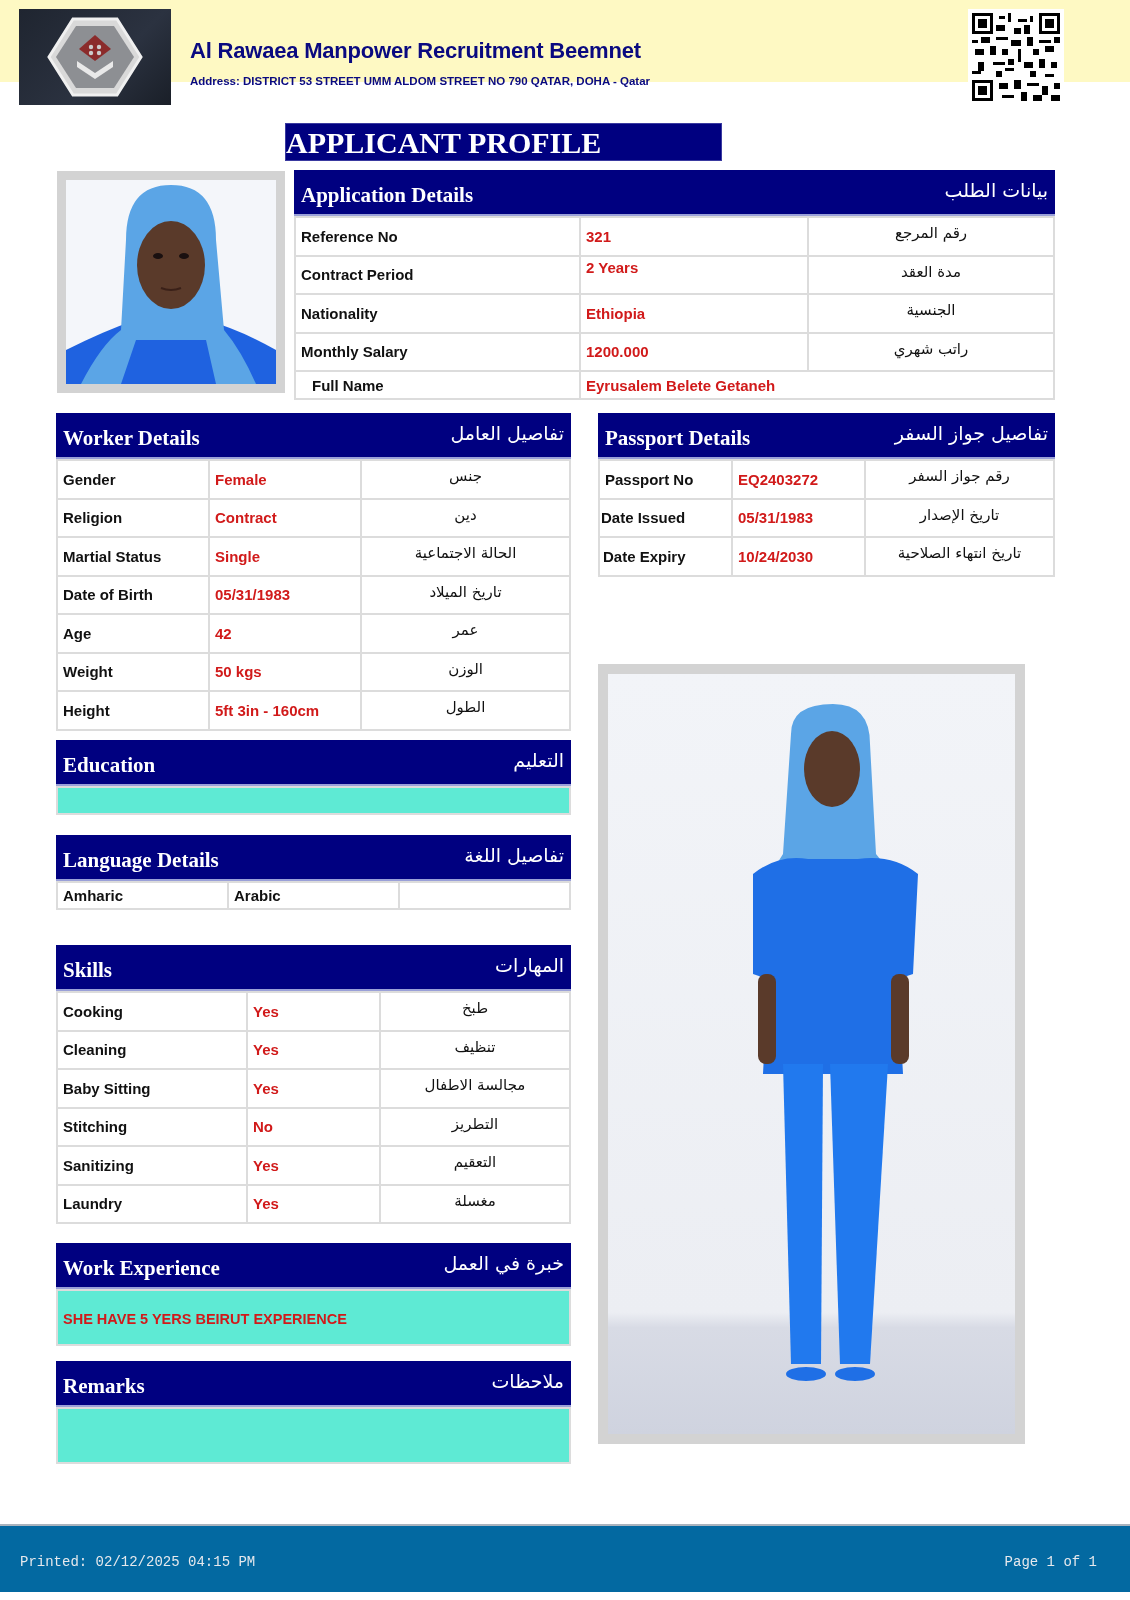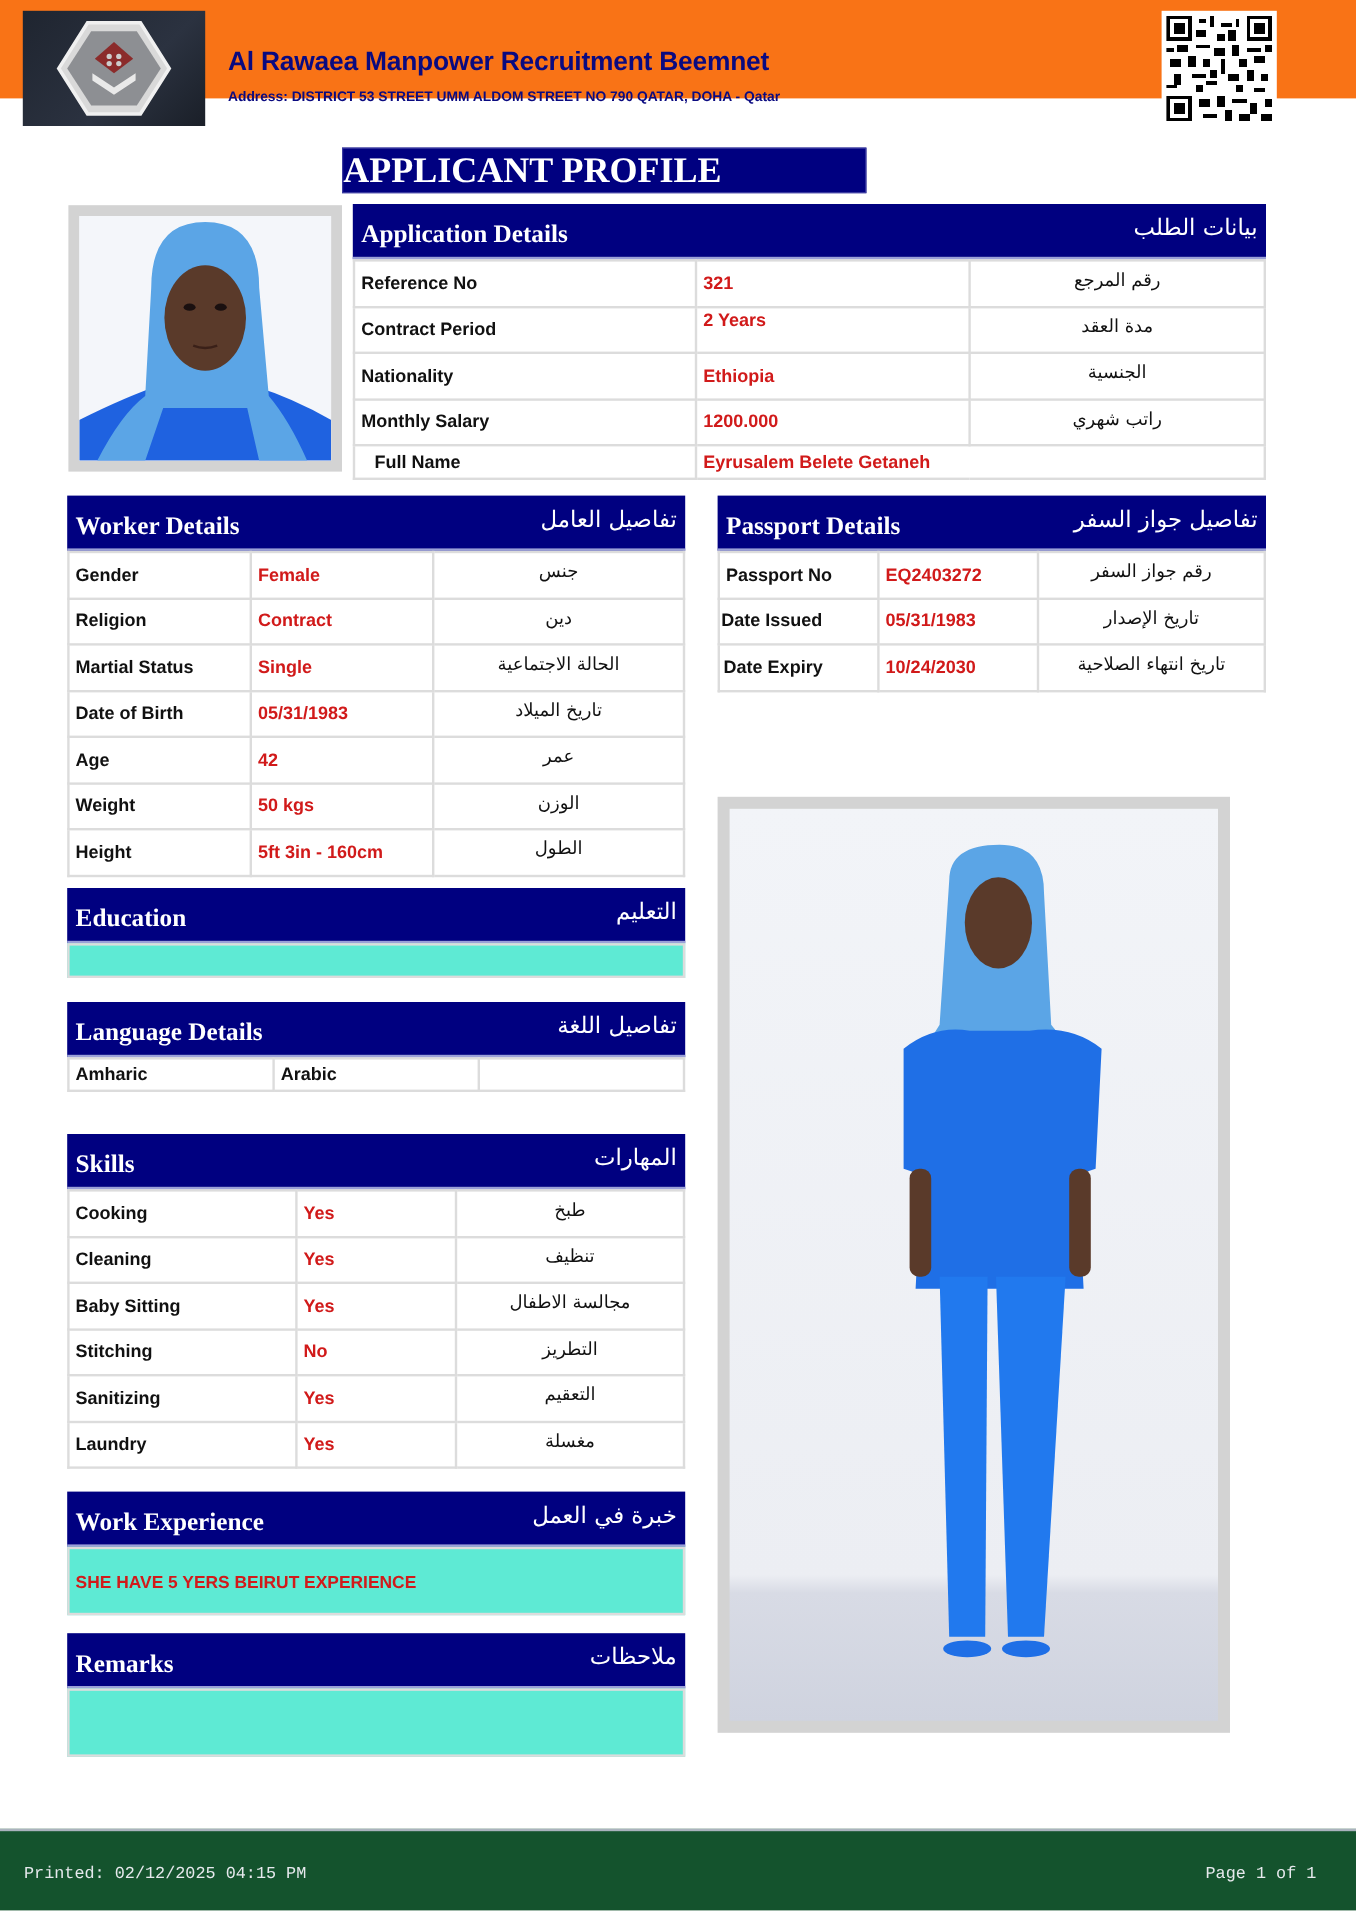--- a/index.html
+++ b/index.html
@@ -1,19 +1,19 @@
 <!DOCTYPE html>
 <html><head>
 <meta charset="utf-8">
 <style>
   * { box-sizing: border-box; margin: 0; padding: 0; }
   html, body { width: 1130px; height: 1600px; background: #ffffff; overflow: hidden; }
   body { position: relative; font-family: "Liberation Sans", sans-serif; color: #111; }
 
-  .header { position: absolute; left: 0; top: 0; width: 1130px; height: 82px; background: #f97316; }
+  .header { position: absolute; left: 0; top: 0; width: 1130px; height: 82px; background: #fef9c3; }
   .logo { position: absolute; left: 19px; top: 9px; width: 152px; height: 96px; background: linear-gradient(135deg,#1f2530,#2b3240 60%,#1a1f28); display:flex; align-items:center; justify-content:center; }
   .company-name { position: absolute; left: 190px; top: 38px; font-size: 22px; font-weight: bold; color: #0a0a80; letter-spacing: -0.2px; }
   .company-address { position: absolute; left: 190px; top: 75px; font-size: 11.5px; font-weight: bold; color: #0a0a80; }
   .qr { position: absolute; left: 968px; top: 9px; width: 96px; height: 96px; background: #fff; padding: 4px; }
 
   .title-bar { position: absolute; left: 285px; top: 123px; width: 437px; height: 38px; background: #000080; color: #fff; font-family: "Liberation Serif", serif; font-weight: bold; font-size: 30px; text-align: left; line-height: 38px; border: 1px solid #3a3aa0; }
 
   .photo-small { position: absolute; left: 57px; top: 171px; width: 228px; height: 222px; background: #d3d3d3; padding: 9px; }
   .photo-small .img { width: 100%; height: 100%; background: #f3f6fb; position: relative; overflow: hidden; }
 
@@ -27,21 +27,21 @@
 
   table { border-collapse: collapse; width: 100%; table-layout: fixed; }
   td { border: 2px solid #dcdcdc; height: 38.5px; font-size: 15px; padding: 0 5px; vertical-align: middle; background: #fff; }
   td.label { font-weight: bold; color: #111; }
   td.value { font-weight: bold; color: #d11a1a; }
   td.ar { font-family: "DejaVu Sans", sans-serif; text-align: center; direction: rtl; vertical-align: top; padding-top: 6px; font-size: 15px; }
 
   .empty-box { border: 2px solid #dcdcdc; background: #5eead4; }
   .exp-text { font-weight: bold; color: #d11a1a; font-size: 14.5px; padding: 20px 5px; }
 
-  .footer { position: absolute; left: 0; top: 1524px; width: 1130px; height: 68px; background: #14532d; border-top: 2px solid #aab3bd; color: #e6e9ed; font-family: "Liberation Mono", monospace; font-size: 14px; }
+  .footer { position: absolute; left: 0; top: 1524px; width: 1130px; height: 68px; background: #0369a1; border-top: 2px solid #aab3bd; color: #e6e9ed; font-family: "Liberation Mono", monospace; font-size: 14px; }
   .footer .left { position: absolute; left: 20px; top: 28px; }
   .footer .right { position: absolute; right: 33px; top: 28px; }
 </style>
 </head>
 <body>
 
 <div class="header">
   <div class="logo">
     <svg width="100" height="84" viewBox="0 0 100 84">
       <polygon points="28,4 72,4 96,42 72,80 28,80 4,42" fill="#d9d9d9" stroke="#f0f0f0" stroke-width="3"></polygon>

